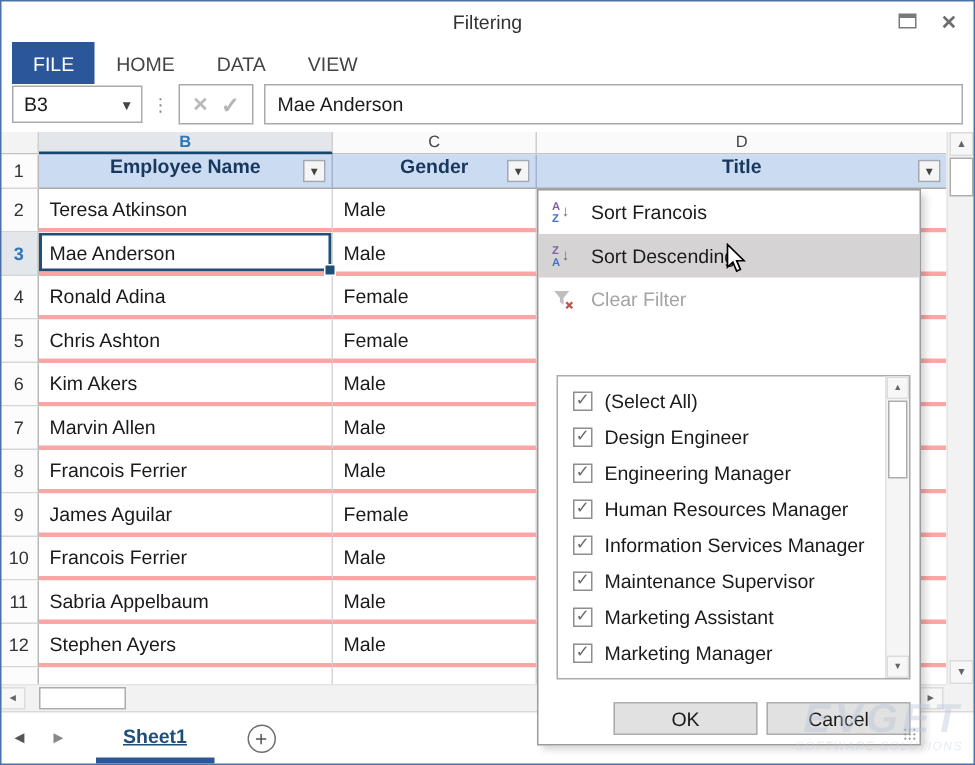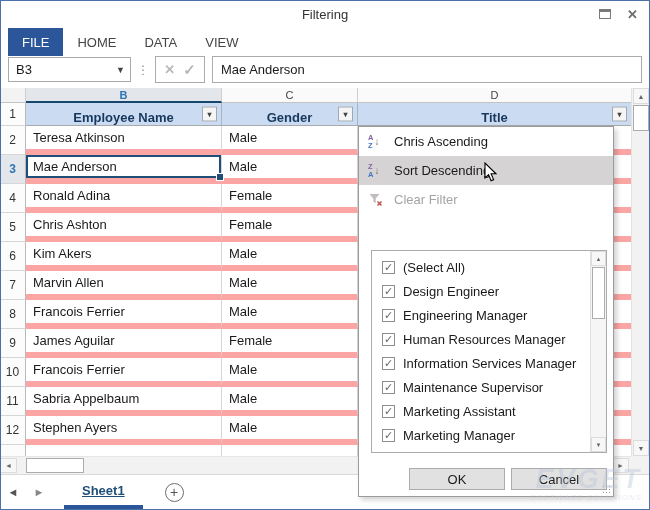--- a/index.html
+++ b/index.html
@@ -15,47 +15,47 @@
   .ic-max { width:12px; height:10px; border:1px solid #7a7a7a; border-top:3px solid #7a7a7a; }
   .ic-close { color:#6e6e6e; font-size:13px; font-weight:bold; line-height:13px; }
 
   
   .tabs { position:absolute; top:28px; left:0; right:0; height:28px; display:flex; align-items:stretch; padding-left:8px; background:#fff; }
   .tab { padding:0 14px; display:flex; align-items:center; font-size:13px; color:#444; cursor:default; }
   .tab.active { background:#2b579a; color:#fff; }
 
   
   .fbar { position:absolute; top:56px; left:0; right:0; height:32px; display:flex; align-items:center; padding:0 8px 5px 8px; background:#fff; }
-  .namebox { width:123px; height:25px; border:1px solid #ababab; display:flex; align-items:center; padding:0 5px 0 7px; }
+  .namebox { width:87px; height:25px; border:1px solid #ababab; display:flex; align-items:center; padding:0 5px 0 7px; }
   .namebox .nb-arrow { margin-left:auto; font-size:9px; color:#444; }
   .vdots { color:#8a8a8a; font-size:12px; margin:0 6px; }
   .fx-box { width:50px; height:27px; border:1px solid #ababab; display:flex; align-items:center; justify-content:space-evenly; margin-right:7px; }
   .fx-x { color:#b9b9b9; font-size:13px; font-weight:bold; }
   .fx-check { color:#b5b5b5; font-size:15px; font-weight:bold; }
   .finput { flex:1; height:27px; border:1px solid #ababab; display:flex; align-items:center; padding-left:8px; }
 
   
   .grid { position:absolute; top:88px; left:0; width:631px; height:368px; background:#fff; overflow:hidden; }
   .letters { display:flex; height:15px; font-size:11px; color:#444; }
   .letters > div { display:flex; align-items:center; justify-content:center; background:#fafafa; border-right:1px solid #cfcfcf; border-bottom:1px solid #c4c4c4; }
   .lt-corner { width:26px; background:#f3f3f3 !important; }
   .lt-b { width:196px; }
   .lt-c { width:136px; }
   .lt-d { flex:1; border-right:none !important; }
   .lt-b.selcol { color:#2e75b6; font-weight:bold; background:#e3e6ea !important; border-bottom:2px solid #17466e !important; }
 
   .hrow { display:flex; height:23px; }
   .rowhdr { width:26px; flex-shrink:0; display:flex; align-items:center; justify-content:center; font-size:12px; color:#333; background:#fcfcfc; border-right:1px solid #b9b9b9; border-bottom:1px solid #d6d6d6; }
   .rowhdr.sel { color:#2e75b6; font-weight:bold; background:#e3e6ea; }
-  .hcell { position:relative; display:flex; align-items:flex-end; justify-content:center; background:#cbdcf2; font-weight:bold; color:#17375d; border-right:1px solid #a3b3c9; border-bottom:1px solid #a9a9a9; }
+  .hcell { position:relative; display:flex; align-items:flex-start; justify-content:center; background:#cbdcf2; font-weight:bold; color:#17375d; border-right:1px solid #a3b3c9; border-bottom:1px solid #a9a9a9; }
   .hc-b { width:196px; } .hc-c { width:136px; } .hc-d { flex:1; border-right:none; }
   .fbtn { position:absolute; right:4px; top:50%; transform:translateY(-50%); width:15px; height:15px; background:#f5f5f5; border:1px solid #9fa8b3; display:flex; align-items:center; justify-content:center; font-size:8px; color:#444; line-height:1; }
 
   .trow { display:flex; height:29px; }
-  .cell { display:flex; align-items:center; padding-left:7px; border-right:1px solid #d6d6d6; border-bottom:6px solid #fca5a5; background:#fff; }
+  .cell { display:flex; align-items:center; padding-left:7px; border-right:1px solid #d6d6d6; border-bottom:3px solid #fca5a5; background:#fff; }
   .col-b { width:196px; } .col-c { width:136px; } .col-d { flex:1; border-right:none; }
   .selcell { position:relative; box-shadow:inset 0 0 0 2px #1f4e79; z-index:2; }
   .selcell::after { content:""; position:absolute; right:-3px; bottom:-3px; width:6px; height:6px; background:#1f4e79; border:1px solid #fff; z-index:3; }
 
   
   .vscroll { position:absolute; top:88px; left:631px; width:19px; height:368px; background:#f2f2f2; border-left:1px solid #e3e3e3; z-index:5; }
   .vscroll .sb-btn { position:absolute; left:1px; right:1px; height:16px; background:#f7f7f7; border:1px solid #dcdcdc; display:flex; align-items:center; justify-content:center; font-size:7px; color:#666; }
   .vscroll .up { top:0; } .vscroll .down { bottom:0; }
   .vscroll .thumb { position:absolute; left:1px; right:1px; top:17px; height:26px; background:#fff; border:1px solid #acacac; }
   .hscroll { position:absolute; top:456px; left:0; width:631px; height:18px; background:#f2f2f2; border-top:1px solid #e6e6e6; z-index:5; }
@@ -263,21 +263,21 @@
 
 <div class="panel">
   <div class="mitem">
     <span class="sorticon">
       <span class="ltrs">
           <span class="top">A</span>
           <span class="bot">Z</span>
         </span>
         <span class="dn">↓</span>
     </span>
-    <span class="mlabel">Chris Ascending</span>
+    <span class="mlabel">Sort Francois</span>
   </div>
   <div class="mitem hover">
     <span class="sorticon">
       <span class="ltrs">
           <span class="top">Z</span>
           <span class="bot">A</span>
         </span>
         <span class="dn">↓</span>
     </span>
     <span class="mlabel">Sort Descending</span>

